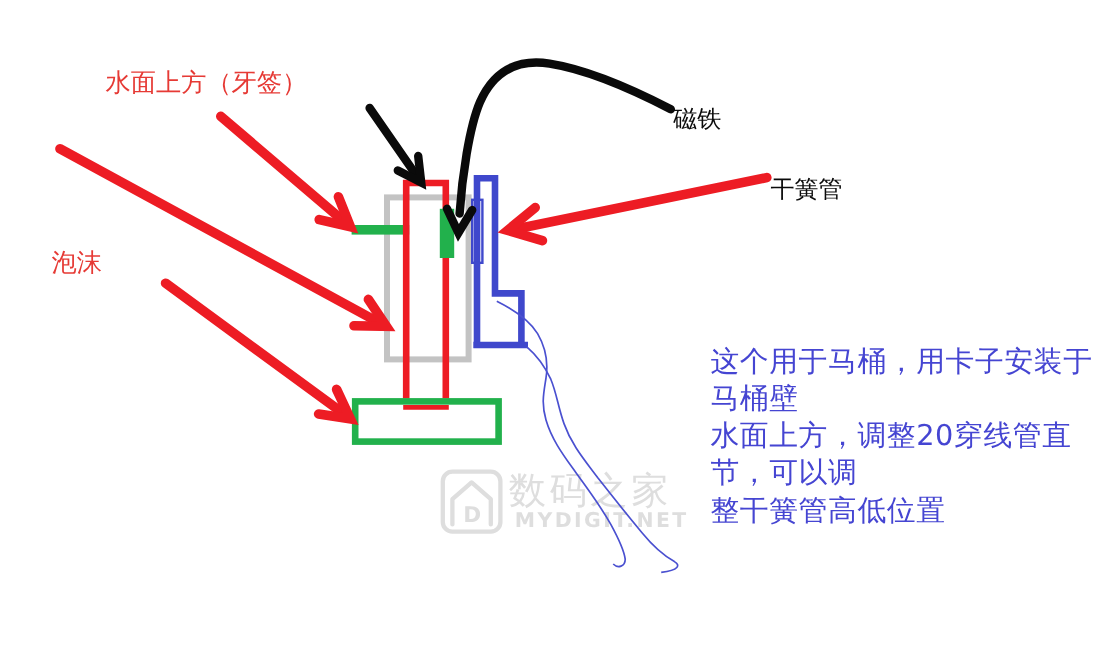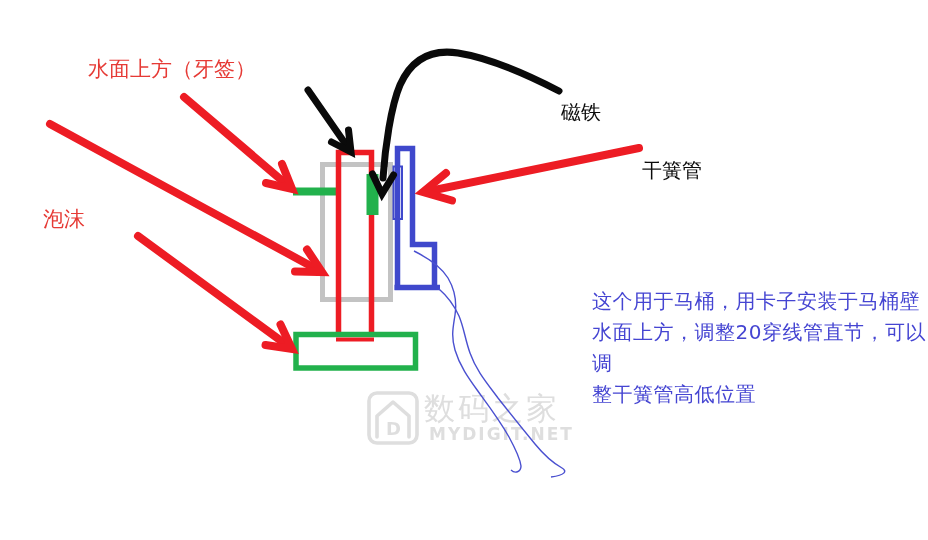--- a/index.html
+++ b/index.html
@@ -2,26 +2,26 @@
 <html><head>
 <meta charset="utf-8">
 <style>
   html,body{margin:0;padding:0;background:#ffffff;}
   .canvas{
     position:relative;width:928px;height:540px;background:#ffffff;overflow:hidden;
     font-family:"DejaVu Sans","Liberation Sans",sans-serif;
   }
   .lbl{position:absolute;white-space:nowrap;line-height:1.1;}
   .lbl.red{color:#e63a35;}
-  .lbl.black{color:#0a0a0a;margin-top:13px;}
+  .lbl.black{color:#0a0a0a;}
   .lbl.f21{font-size:21px;}
   .lbl.f20{font-size:20px;}
   .note{
     position:absolute;left:592px;top:286px;width:336px;
-    color:#4545d2;font-size:20px;line-height:31px;letter-spacing:0.5px;
+    color:#4545d2;font-size:24px;line-height:31px;letter-spacing:0.5px;
   }
   .watermark{position:absolute;left:366px;top:388px;color:#dedede;}
   .wm-icon{position:absolute;left:0;top:2px;}
   .wm-cn{position:absolute;left:58px;top:0;font-size:31px;font-weight:normal;letter-spacing:3px;white-space:nowrap;}
   .wm-en{position:absolute;left:63px;top:36px;font-size:17px;font-weight:bold;letter-spacing:2px;white-space:nowrap;}
   svg.draw{position:absolute;left:0;top:0;}
   
   .st-gray{stroke:#c3c3c3;}
   .st-red{stroke:#ed1c24;}
   .st-green{stroke:#22b14c;}

